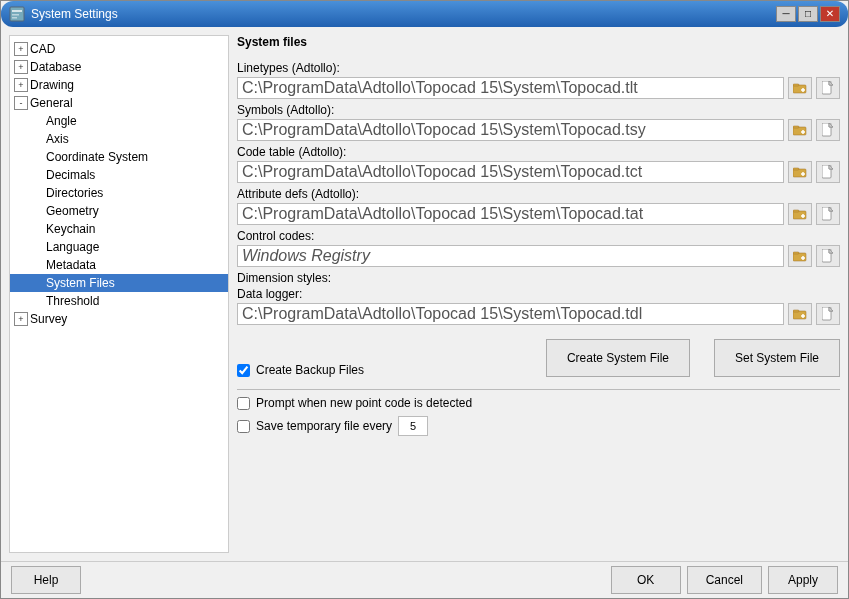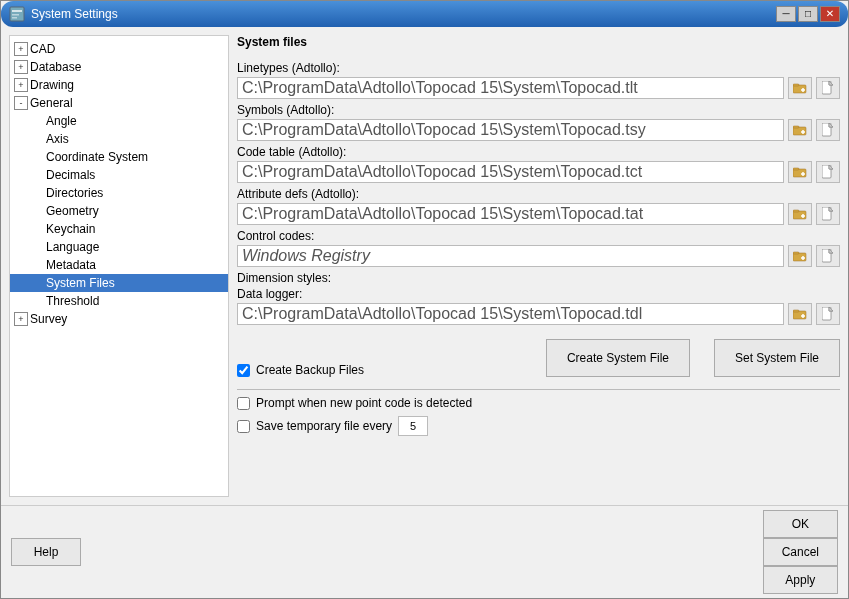--- a/index.html
+++ b/index.html
@@ -183,21 +183,21 @@
       display: flex;
       justify-content: space-between;
       align-items: center;
       padding: 4px 10px;
       border-top: 1px solid #ccc;
       background: #f0f0f0;
       flex-shrink: 0;
     }
     .footer-right {
       display: flex;
-      flex-direction: column;
+      gap: 6px;
     }
     .footer-btn {
       padding: 4px 18px;
       border: 1px solid #aaa;
       background: #e8e8e8;
       cursor: pointer;
       font-size: 12px;
       height: 28px;
       min-width: 70px;
     }

